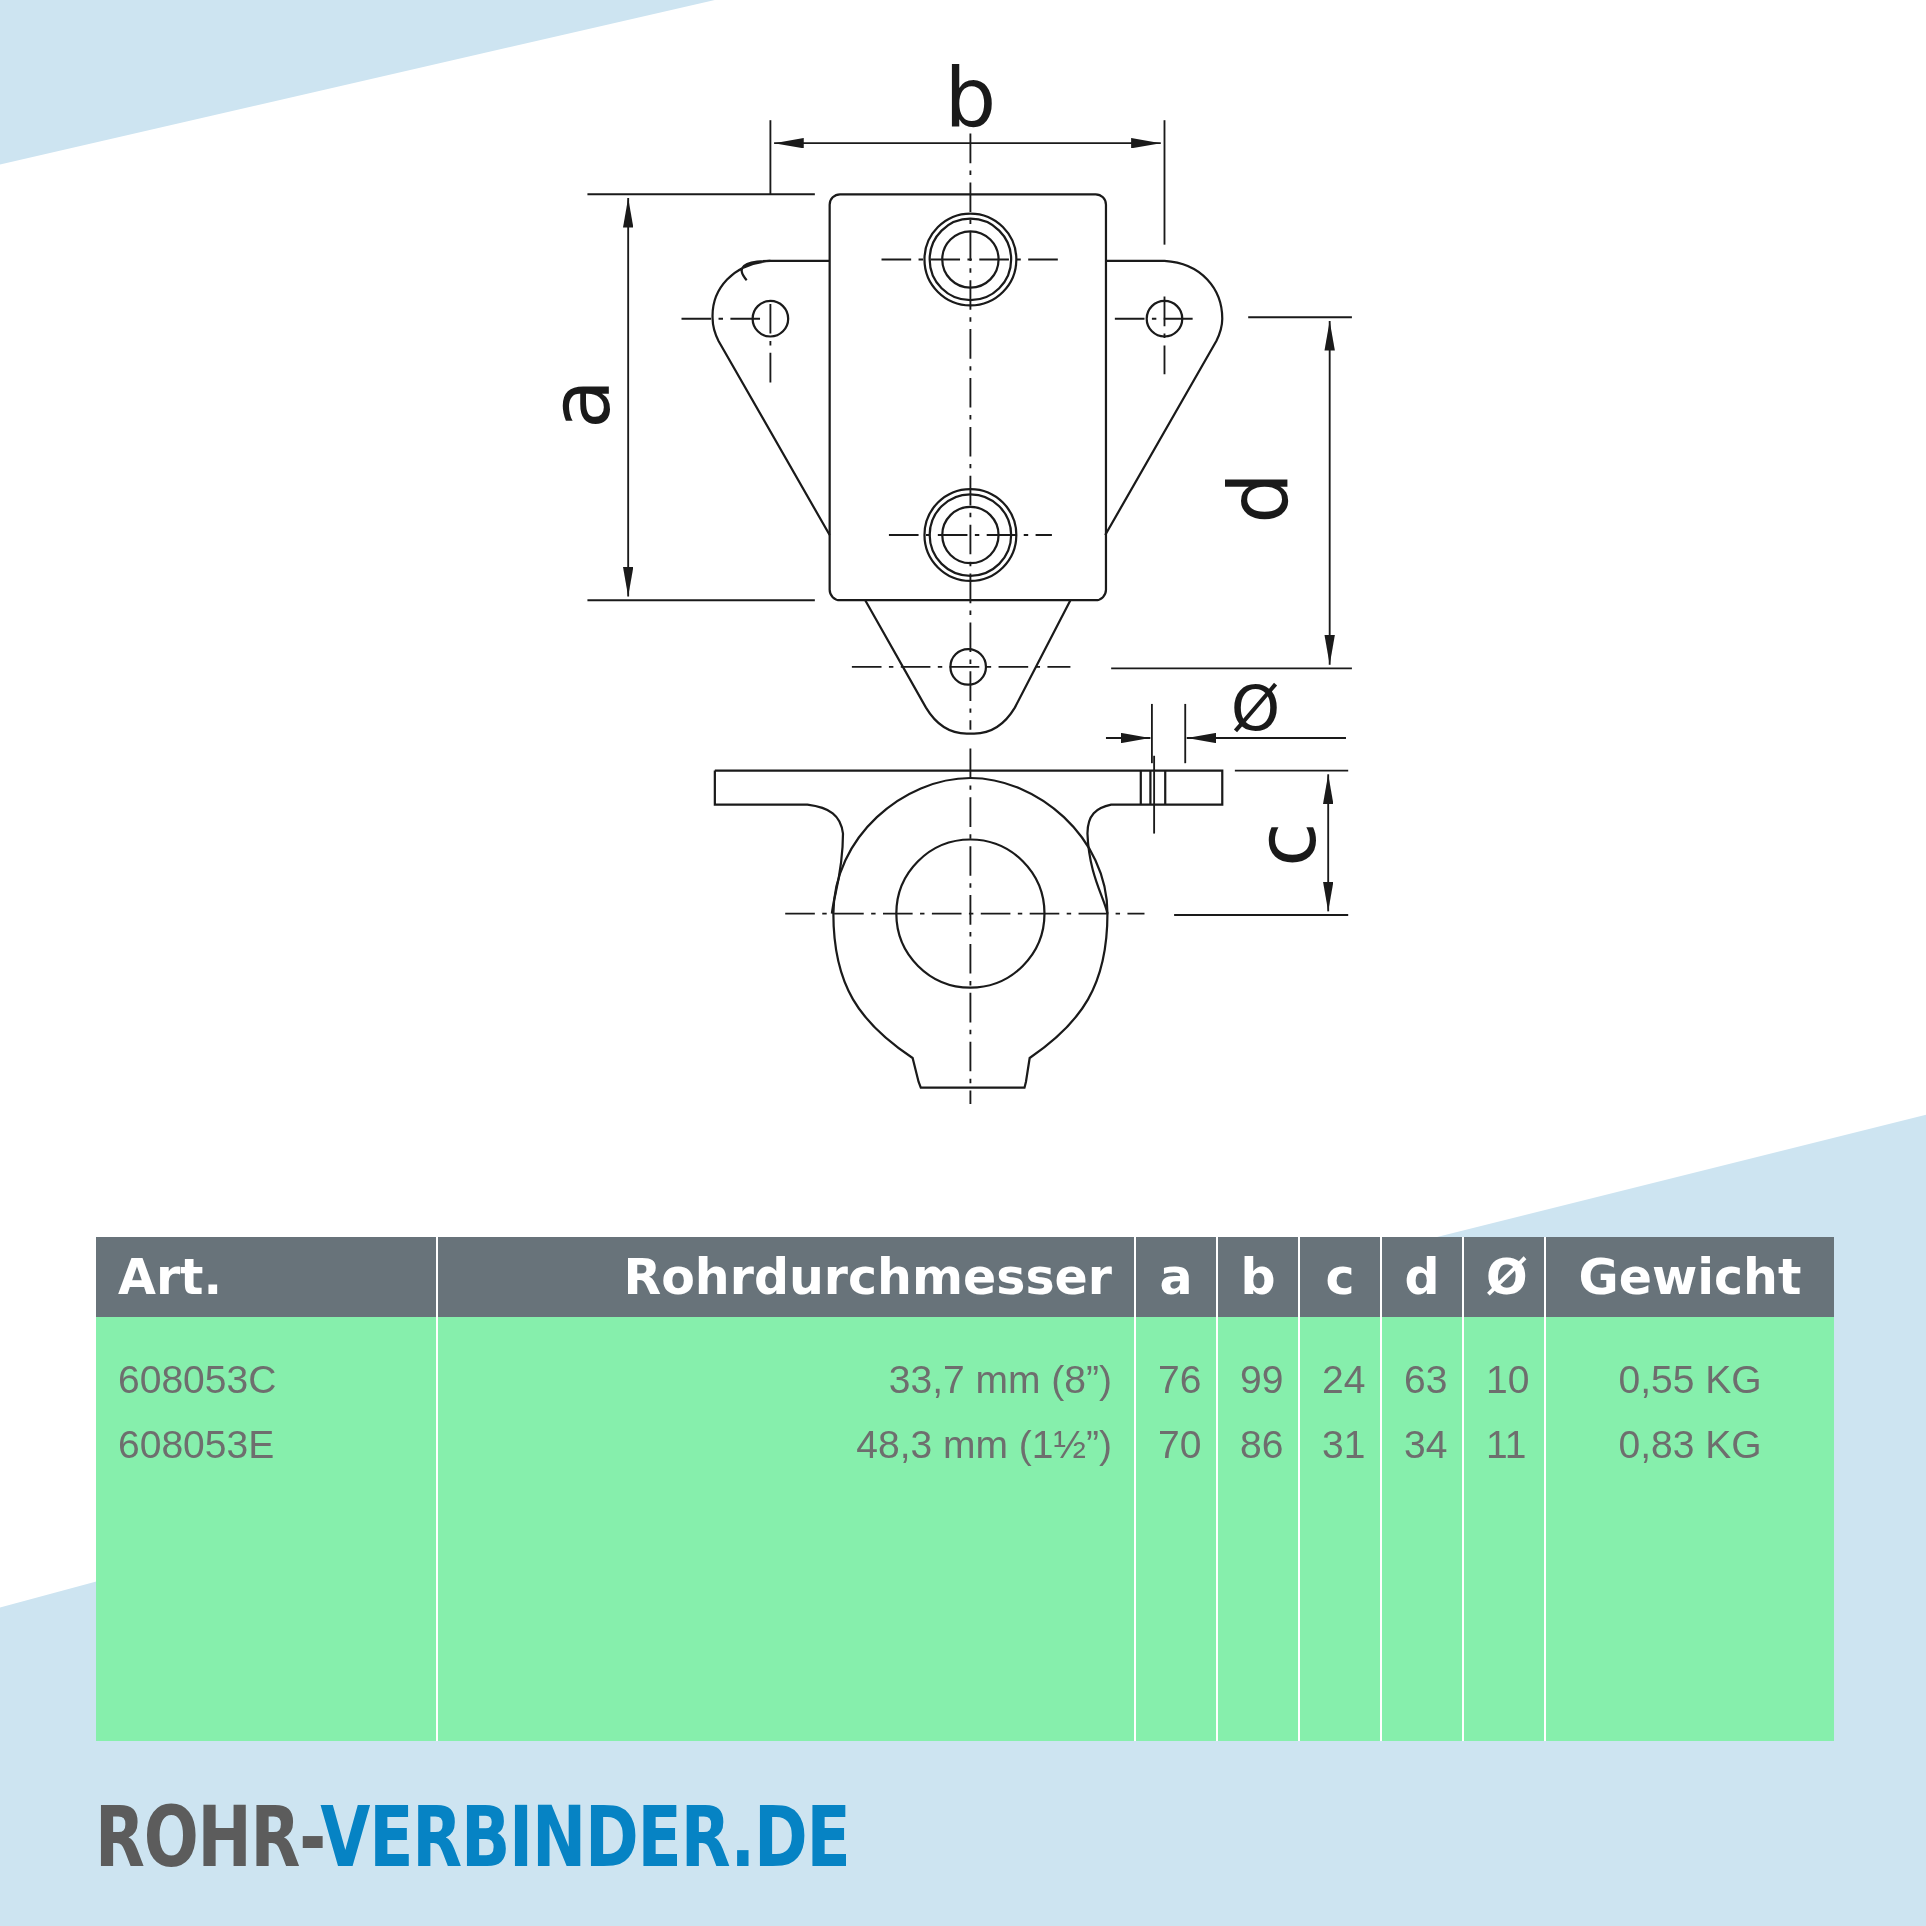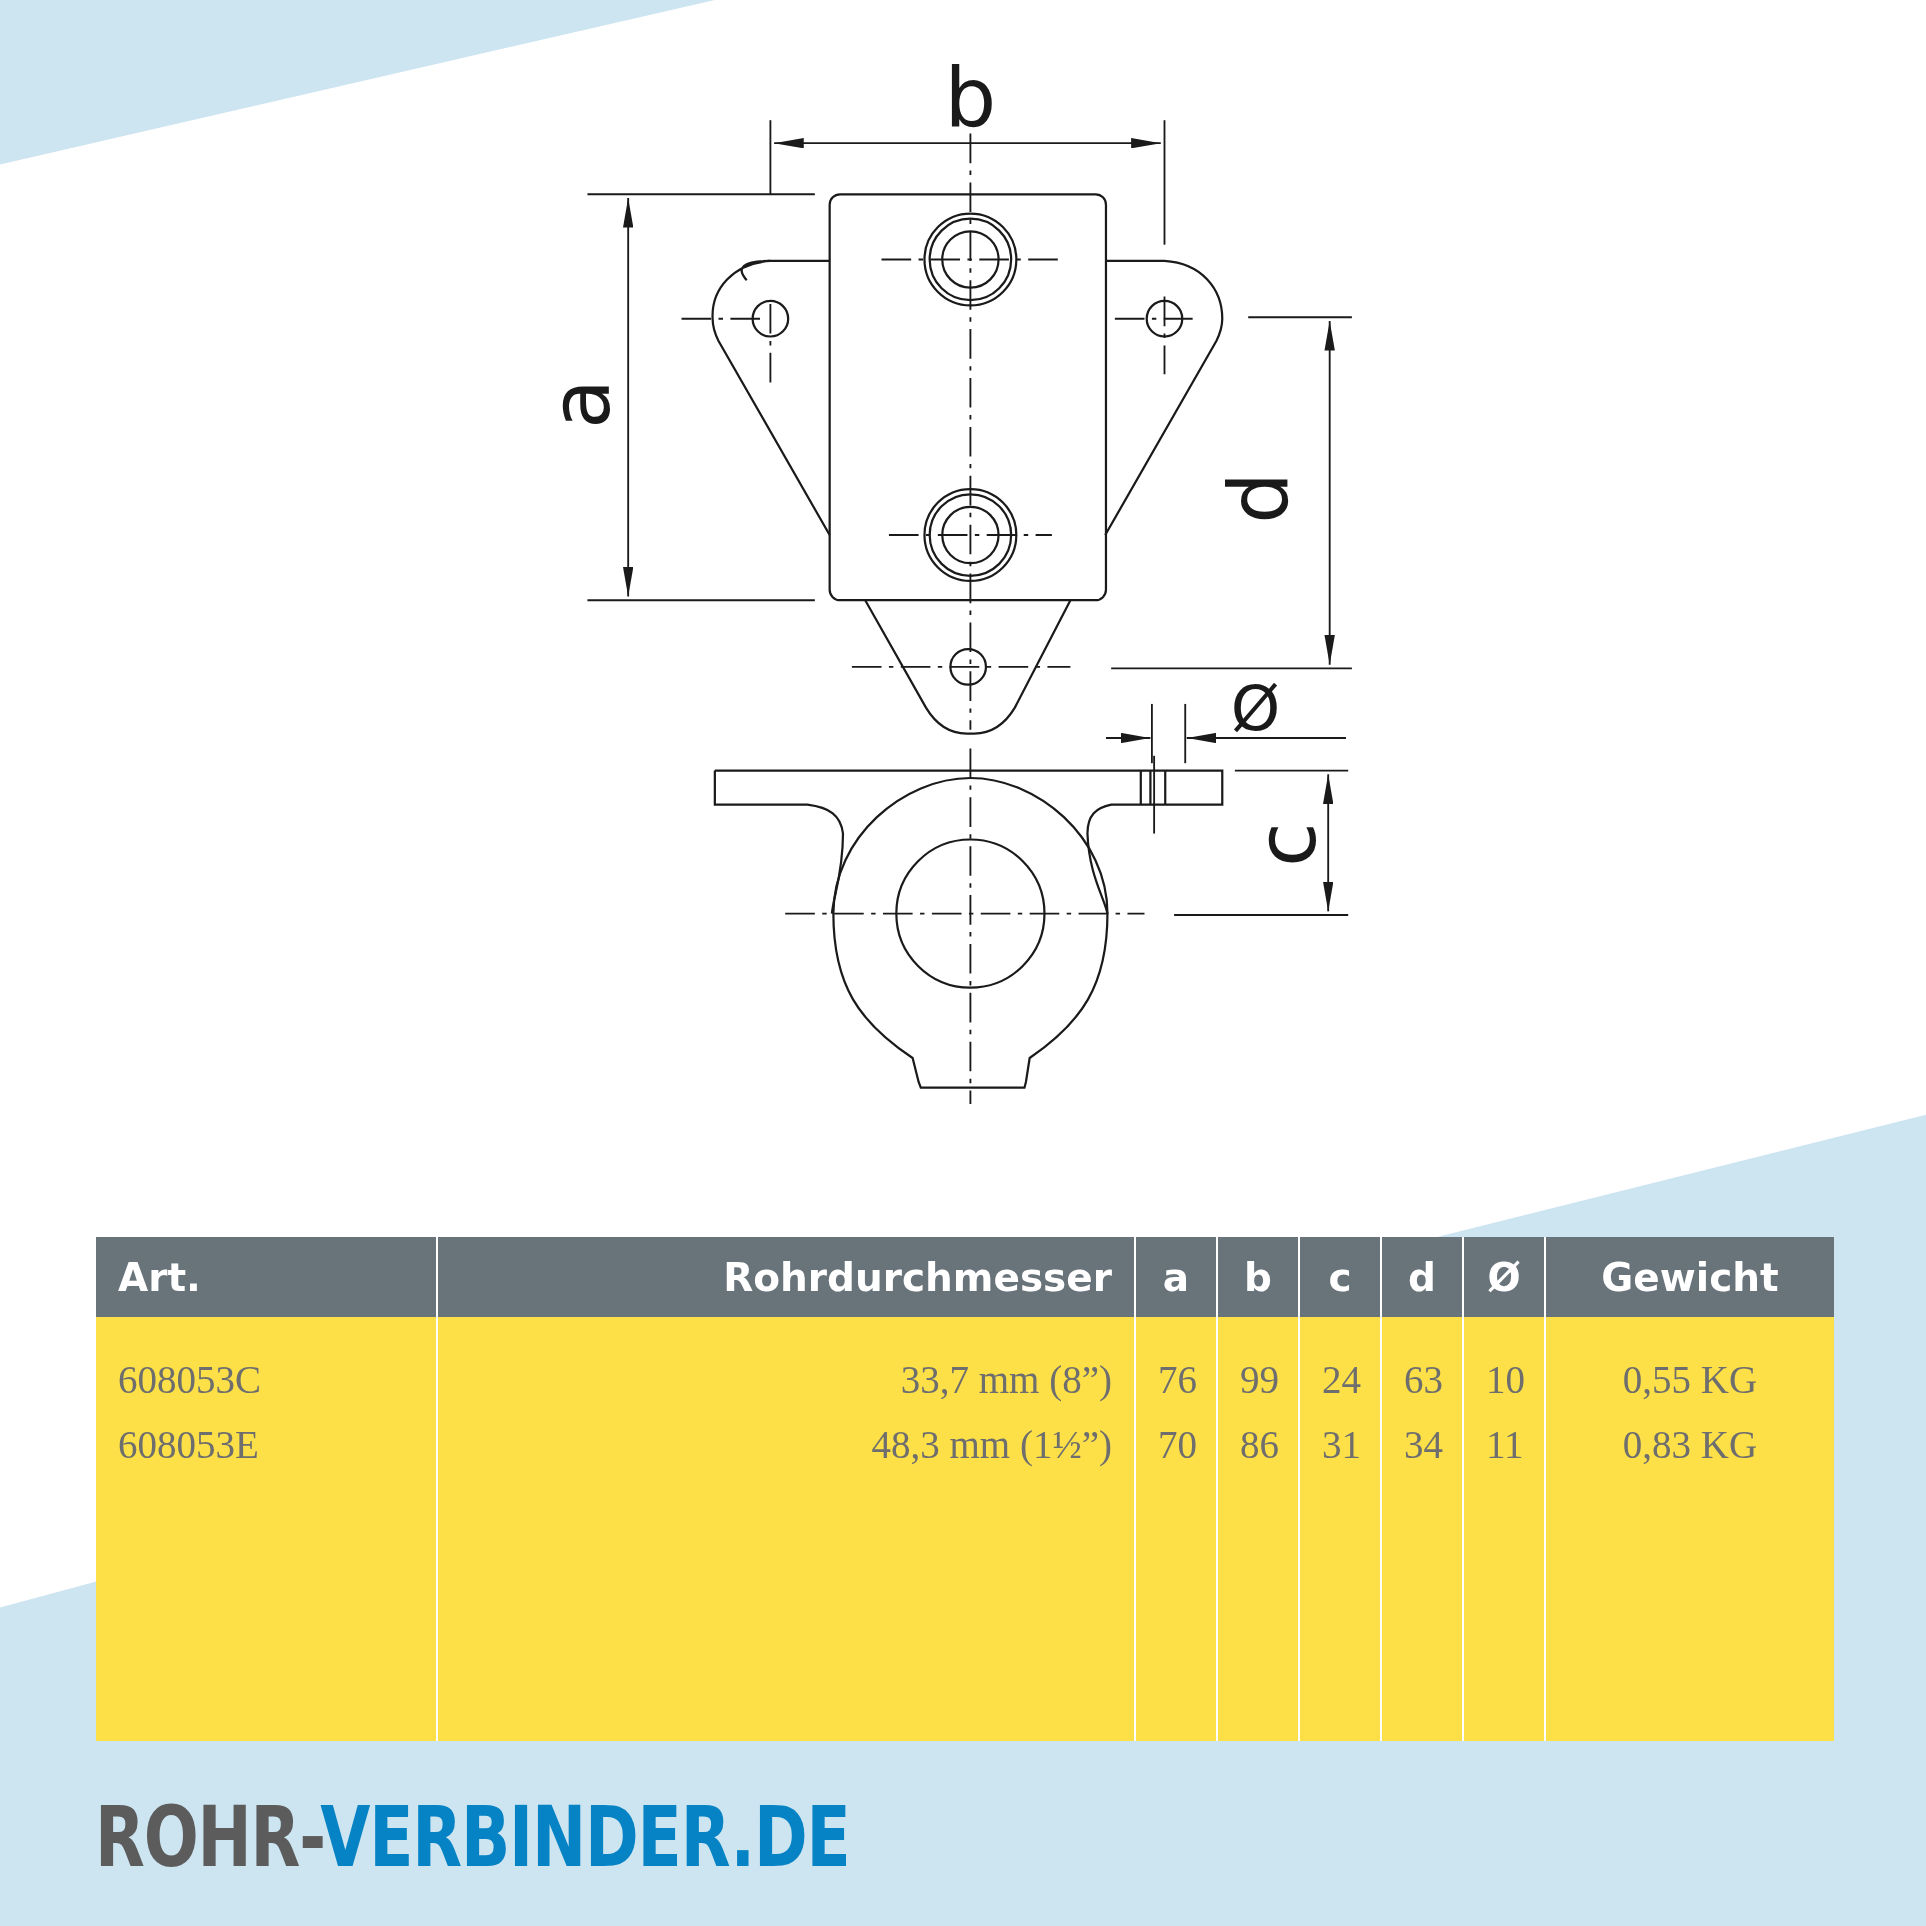--- a/index.html
+++ b/index.html
@@ -8,29 +8,29 @@
       background: #ffffff;
       font-family: "DejaVu Sans", "Liberation Sans", sans-serif;
     }
     .bg-shapes { position: absolute; left: 0; top: 0; width: 1926px; height: 1926px; }
     .drawing { position: absolute; left: 0; top: 0; width: 1926px; height: 1156px; }
     .spec-table {
       position: absolute; left: 96px; top: 1237px; width: 1738px; height: 504px;
       border-collapse: collapse; table-layout: fixed;
     }
     .spec-table th {
-      background: #68737a; color: #ffffff; font-weight: 600; font-size: 39px;
+      background: #68737a; color: #ffffff; font-weight: 600; font-size: 49px;
       height: 80px; padding: 0 22px; border-left: 2.2px solid #ffffff;
       font-family: "DejaVu Sans", sans-serif;
     }
     .spec-table th:first-child { border-left: none; }
     .spec-table td {
-      background: #fde047; color: #6e6e6e; font-size: 39px; padding: 0 22px;
+      background: #86efac; color: #6e6e6e; font-size: 39px; padding: 0 22px;
       border-left: 2.2px solid #ffffff; height: 65px; vertical-align: middle;
-      font-family: Liberation Serif, serif;
+      font-family: Liberation Sans, sans-serif;
     }
     .spec-table td:first-child { border-left: none; }
     .spec-table tr.spacer td { height: auto; }
     .spec-table tr.first td { padding-top: 30px; }
     .c-art { width: 296px; text-align: left; }
     .c-rohr { width: 652px; text-align: right; }
     .c-num { text-align: center; }
     .c-gew { width: 244px; text-align: center; }
     .brand {
       position: absolute; left: 95px; top: 1796px; font-size: 83px; font-weight: bold;

